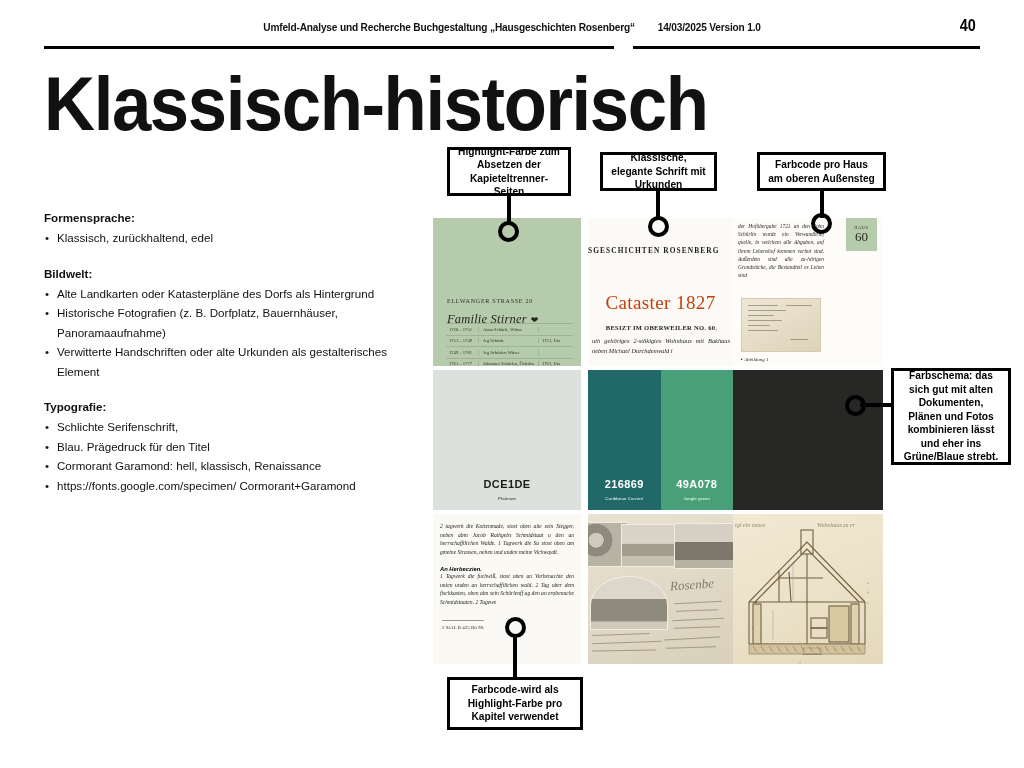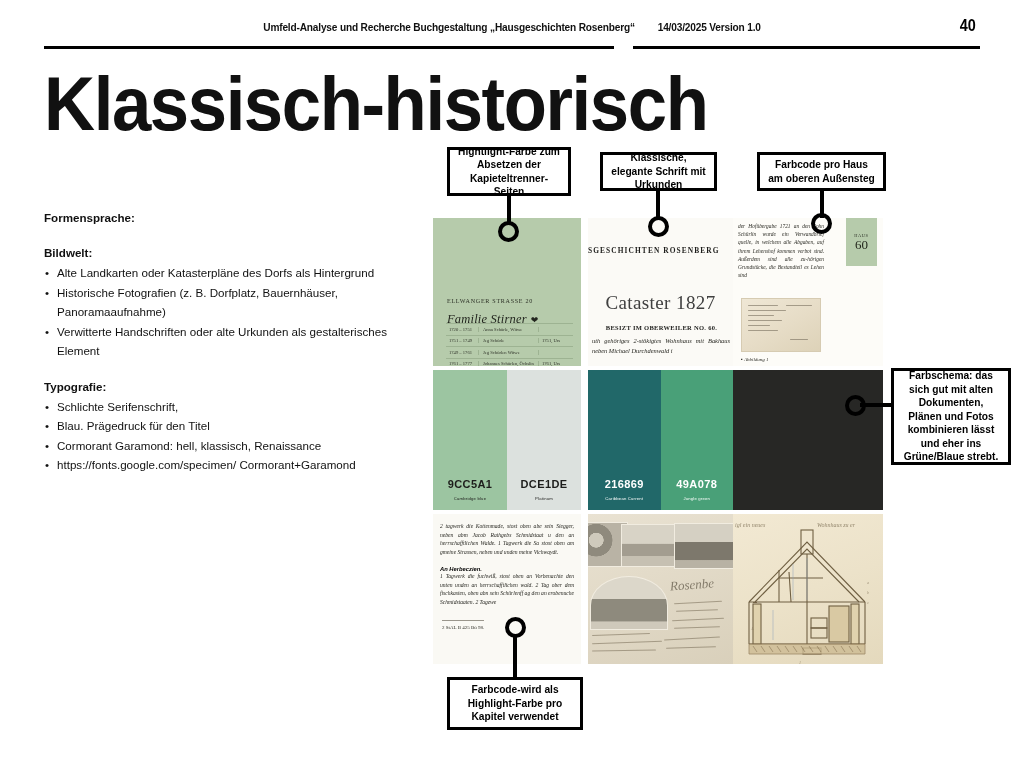--- a/index.html
+++ b/index.html
@@ -101,21 +101,21 @@
   .book { background: #fbfaf6; width: 100%; height: 100%; position: relative; }
   .bk-run {
     position: absolute; top: 28px; left: 0; width: 100%;
     font-family: "Liberation Serif", serif;
     font-size: 7.4px; font-weight: 700; letter-spacing: 1.1px; color: #1d1d1b;
     white-space: nowrap;
   }
   .bk-h1 {
     position: absolute; top: 74px; left: 0; width: 100%;
     text-align: center; font-family: "Liberation Serif", serif;
-    font-size: 19px; color: #404040; letter-spacing: .4px;
+    font-size: 19px; color: #c2410c; letter-spacing: .4px;
   }
   .bk-cap {
     position: absolute; top: 105px; left: 6px; right: 4px;
     font-family: "Liberation Serif", serif;
     font-size: 6.5px; font-weight: 700; letter-spacing: .3px; color: #1d1d1b;
     text-align: center; line-height: 10px;
   }
   .bk-body {
     position: absolute; top: 118px; left: 4px; right: 3px;
     font-family: "Liberation Serif", serif; font-style: italic;
@@ -123,21 +123,21 @@
   }
 
   
   .page3 { background: #fdfcf8; width: 100%; height: 100%; position: relative; }
   .p3-text {
     position: absolute; left: 5px; top: 4px; width: 86px;
     font-family: "Liberation Serif", serif; font-style: italic;
     font-size: 5.4px; line-height: 8.2px; color: #2b2b24; text-align: justify;
   }
   .haus-tab {
-    position: absolute; right: 6px; top: 0; width: 31px; height: 48px;
+    position: absolute; right: 6px; top: 0; width: 31px; height: 33px;
     background: #b6cbab; display: flex; flex-direction: column;
     align-items: center; justify-content: center;
   }
   .haus-lbl { font-family: "Liberation Serif", serif; font-size: 4.4px; letter-spacing: .6px; color: #2c3026; }
   .haus-num { font-family: "Liberation Serif", serif; font-size: 13px; color: #1f2319; line-height: 14px; }
   .doc-scan {
     position: absolute; left: 8px; top: 80px; width: 80px; height: 54px;
     background: linear-gradient(150deg,#efe7d5 0%,#e6dcc6 55%,#ddd2b8 100%);
     border: 0.5px solid #d6cbb2;
   }
@@ -233,20 +233,23 @@
     <div class="rule-left"></div>
     <div class="rule-right"></div>
   </div>
 
   <div class="big-title">Klassisch-historisch</div>
 
   <div class="left-col">
 
     <div class="grp">
       <div class="grp-head">Formensprache:</div>
+      <ul class="bullets">
+        <li>Klassisch, zurückhaltend, edel</li>
+      </ul>
     </div>
 
     <div class="grp">
       <div class="grp-head">Bildwelt:</div>
       <ul class="bullets">
         <li>Alte Landkarten oder Katasterpläne des Dorfs als Hintergrund</li>
         <li>Historische Fotografien (z. B. Dorfplatz, Bauernhäuser, Panoramaaufnahme)</li>
         <li>Verwitterte Handschriften oder alte Urkunden als gestalterisches Element</li>
       </ul>
     </div>
@@ -325,24 +328,20 @@
         </div>
         <div class="p3-cap">
           <b>▪</b>
           <span>Abbildung 1</span>
         </div>
       </div>
     </div>
 
     <div class="tile t-r2 c1">
       <div class="sw-pair">
-        <div class="sw light" style="background:#9cc5a1">
-          <div class="sw-hex">9CC5A1</div>
-          <div class="sw-name">Cambridge blue</div>
-        </div>
         <div class="sw light" style="background:#dce1de">
           <div class="sw-hex">DCE1DE</div>
           <div class="sw-name">Platinum</div>
         </div>
       </div>
     </div>
 
     <div class="tile t-r2 c2">
       <div class="sw-pair">
         <div class="sw dark" style="background:#216869">

